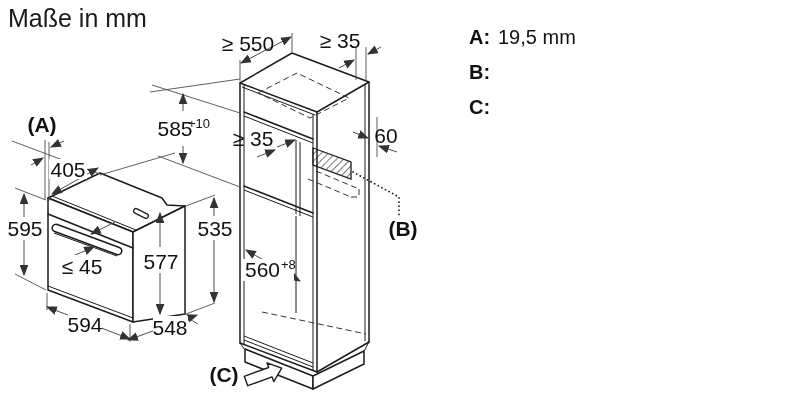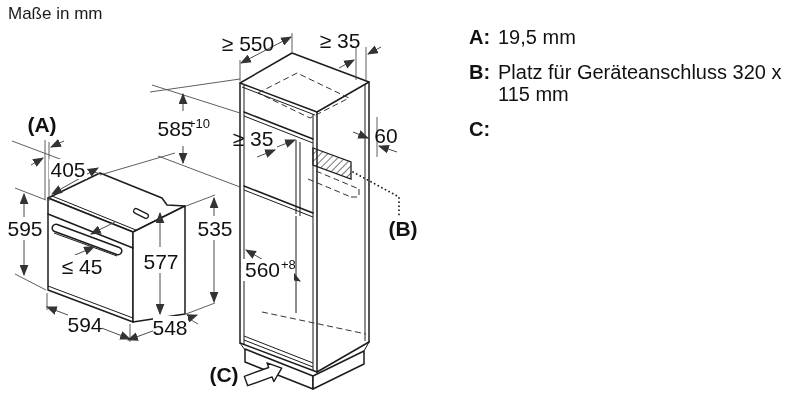--- a/index.html
+++ b/index.html
@@ -1,20 +1,20 @@
 <!DOCTYPE html>
 <html><head>
 <meta charset="utf-8">
 <style>
   html,body{margin:0;padding:0;}
   body{
     width:800px;height:400px;background:#ffffff;position:relative;overflow:hidden;
     font-family:"Liberation Sans", sans-serif;color:#111;
   }
-  .title{position:absolute;left:8px;top:4px;font-size:17px;color:#1a1a1a;}
+  .title{position:absolute;left:8px;top:4px;font-size:25px;color:#1a1a1a;}
   svg{position:absolute;left:0;top:0;}
   .obj{stroke:#1c1c1c;stroke-width:1.5;fill:none;stroke-linejoin:round;stroke-linecap:round;}
   .objf{stroke:#1c1c1c;stroke-width:1.5;fill:#ffffff;stroke-linejoin:round;}
   .thin{stroke:#1c1c1c;stroke-width:1;fill:none;}
   .dim{stroke:#4d4d4d;stroke-width:1;fill:none;}
   .ext{stroke:#4d4d4d;stroke-width:0.9;fill:none;}
   .dash{stroke:#333;stroke-width:1;fill:none;stroke-dasharray:6 3.5;}
   .dot{stroke:#1c1c1c;stroke-width:1.8;fill:none;stroke-dasharray:0.1 4;stroke-linecap:round;}
   .wbg{fill:#ffffff;}
   text{font-family:"Liberation Sans", sans-serif;fill:#111;}
@@ -202,21 +202,17 @@
 
 <div class="legend">
   <div class="legend-row">
     <b>A:</b>
     <span>
         <span class="legend-line">19,5 mm</span>
       </span>
   </div>
   <div class="legend-row">
     <b>B:</b>
-    <span>
-      <span class="legend-line">Platz für Geräteanschluss 320 x</span>
-      <span class="legend-line">115 mm</span>
-    </span>
   </div>
   <div class="legend-row">
     <b>C:</b>
   </div>
 </div>
 
 </body></html>

